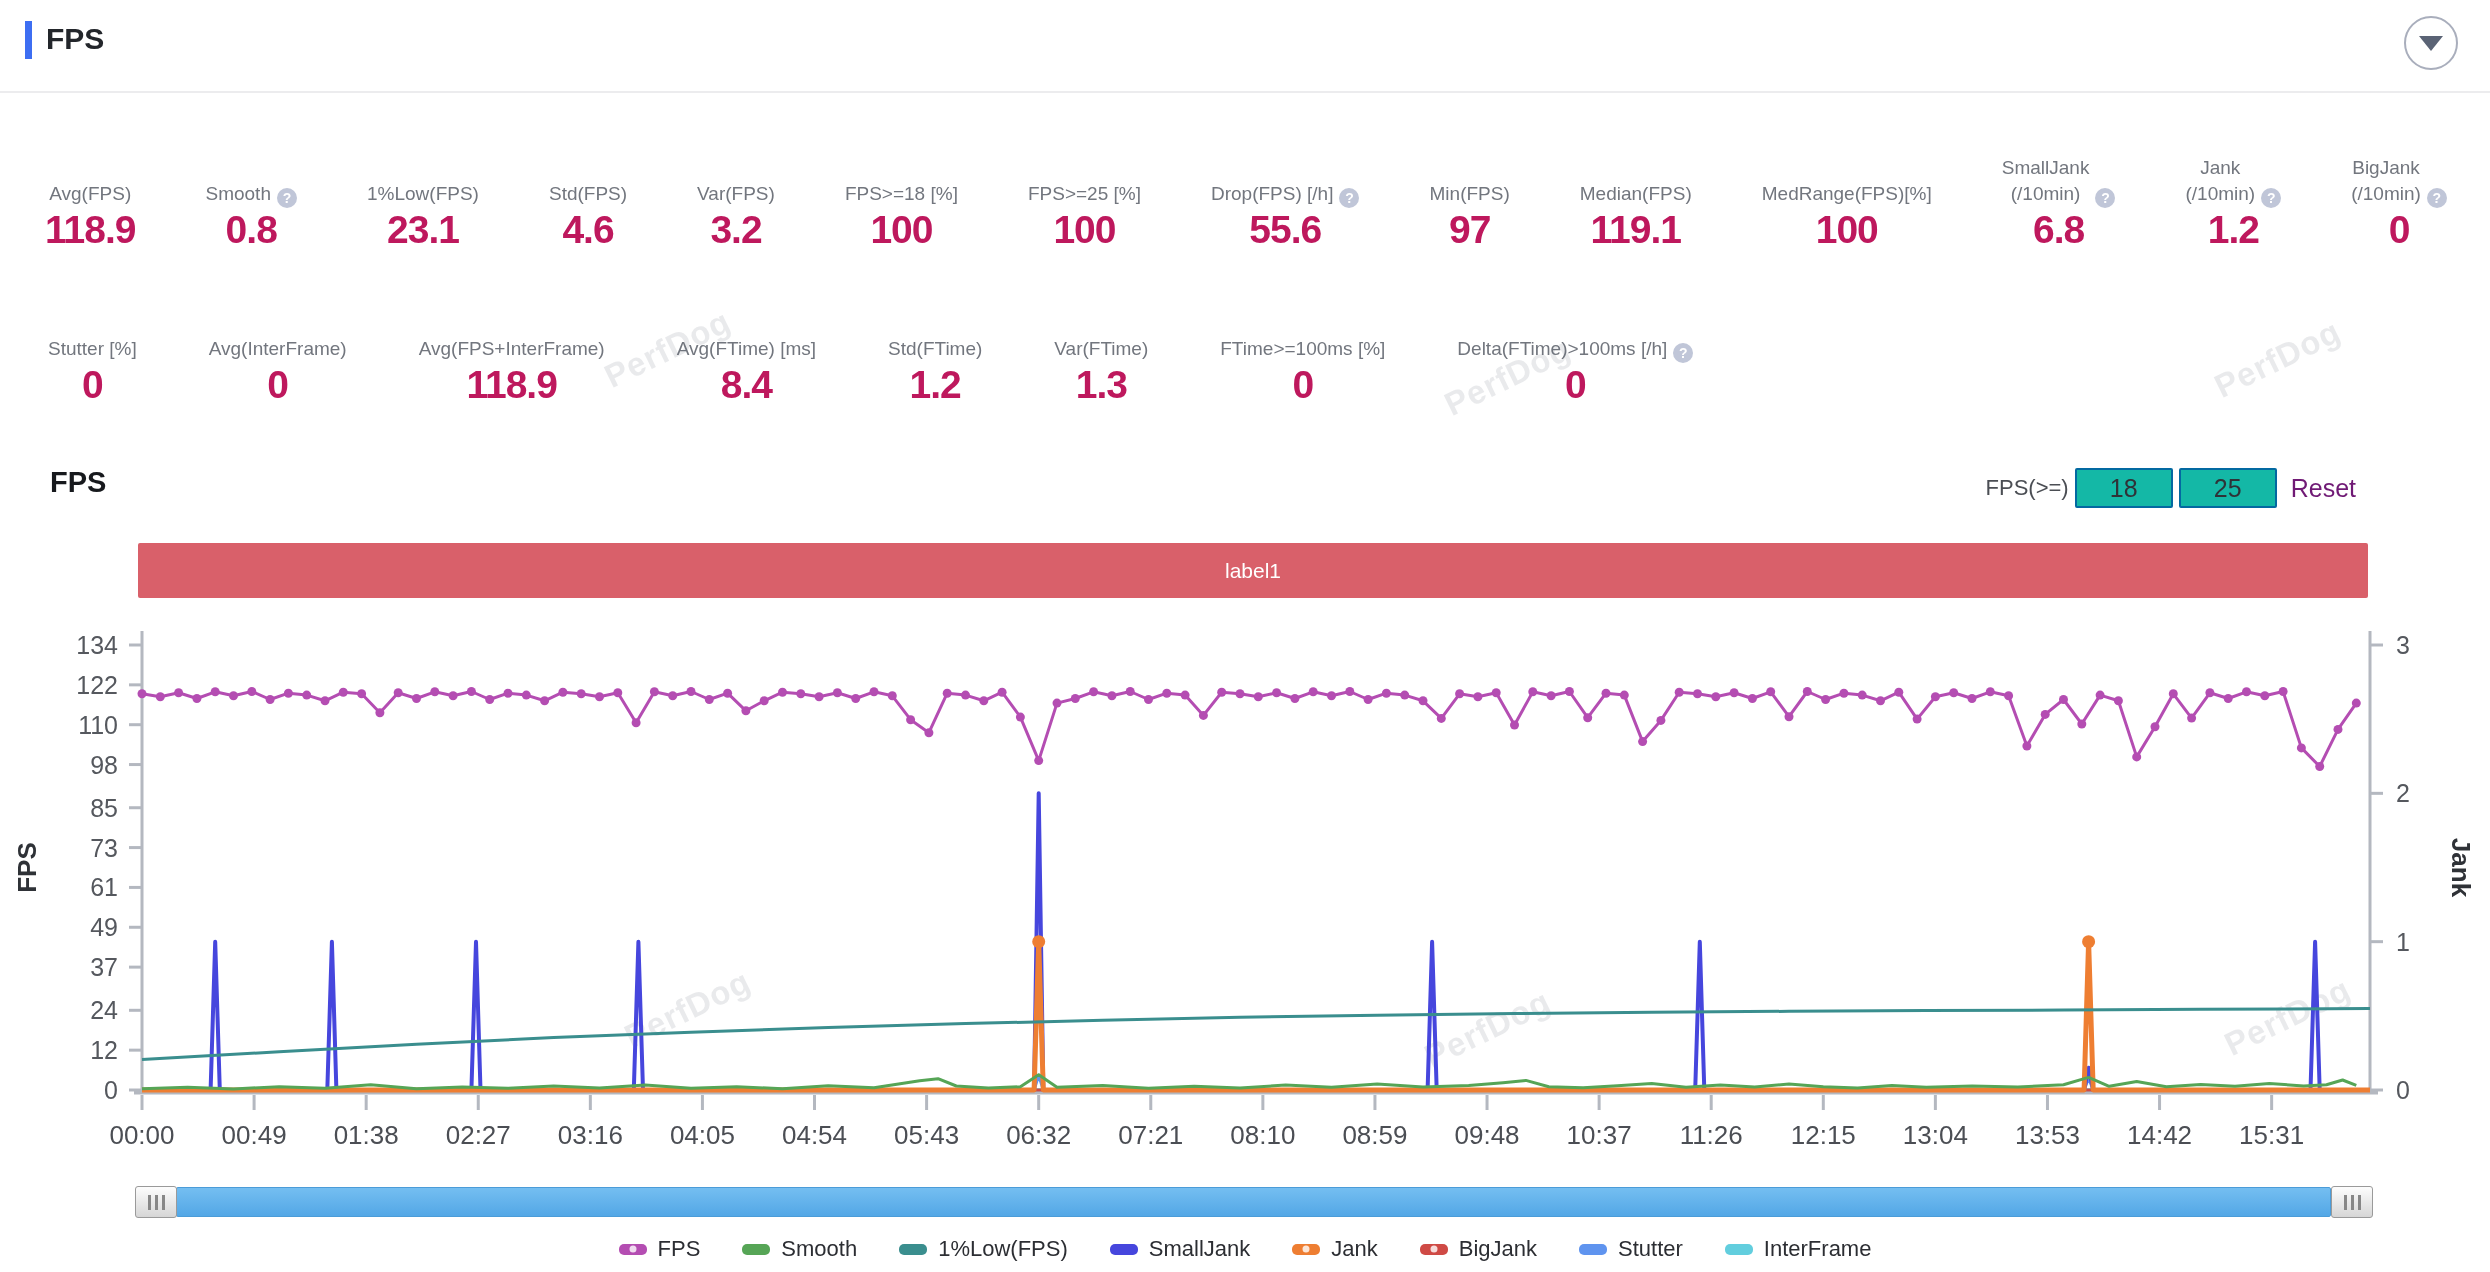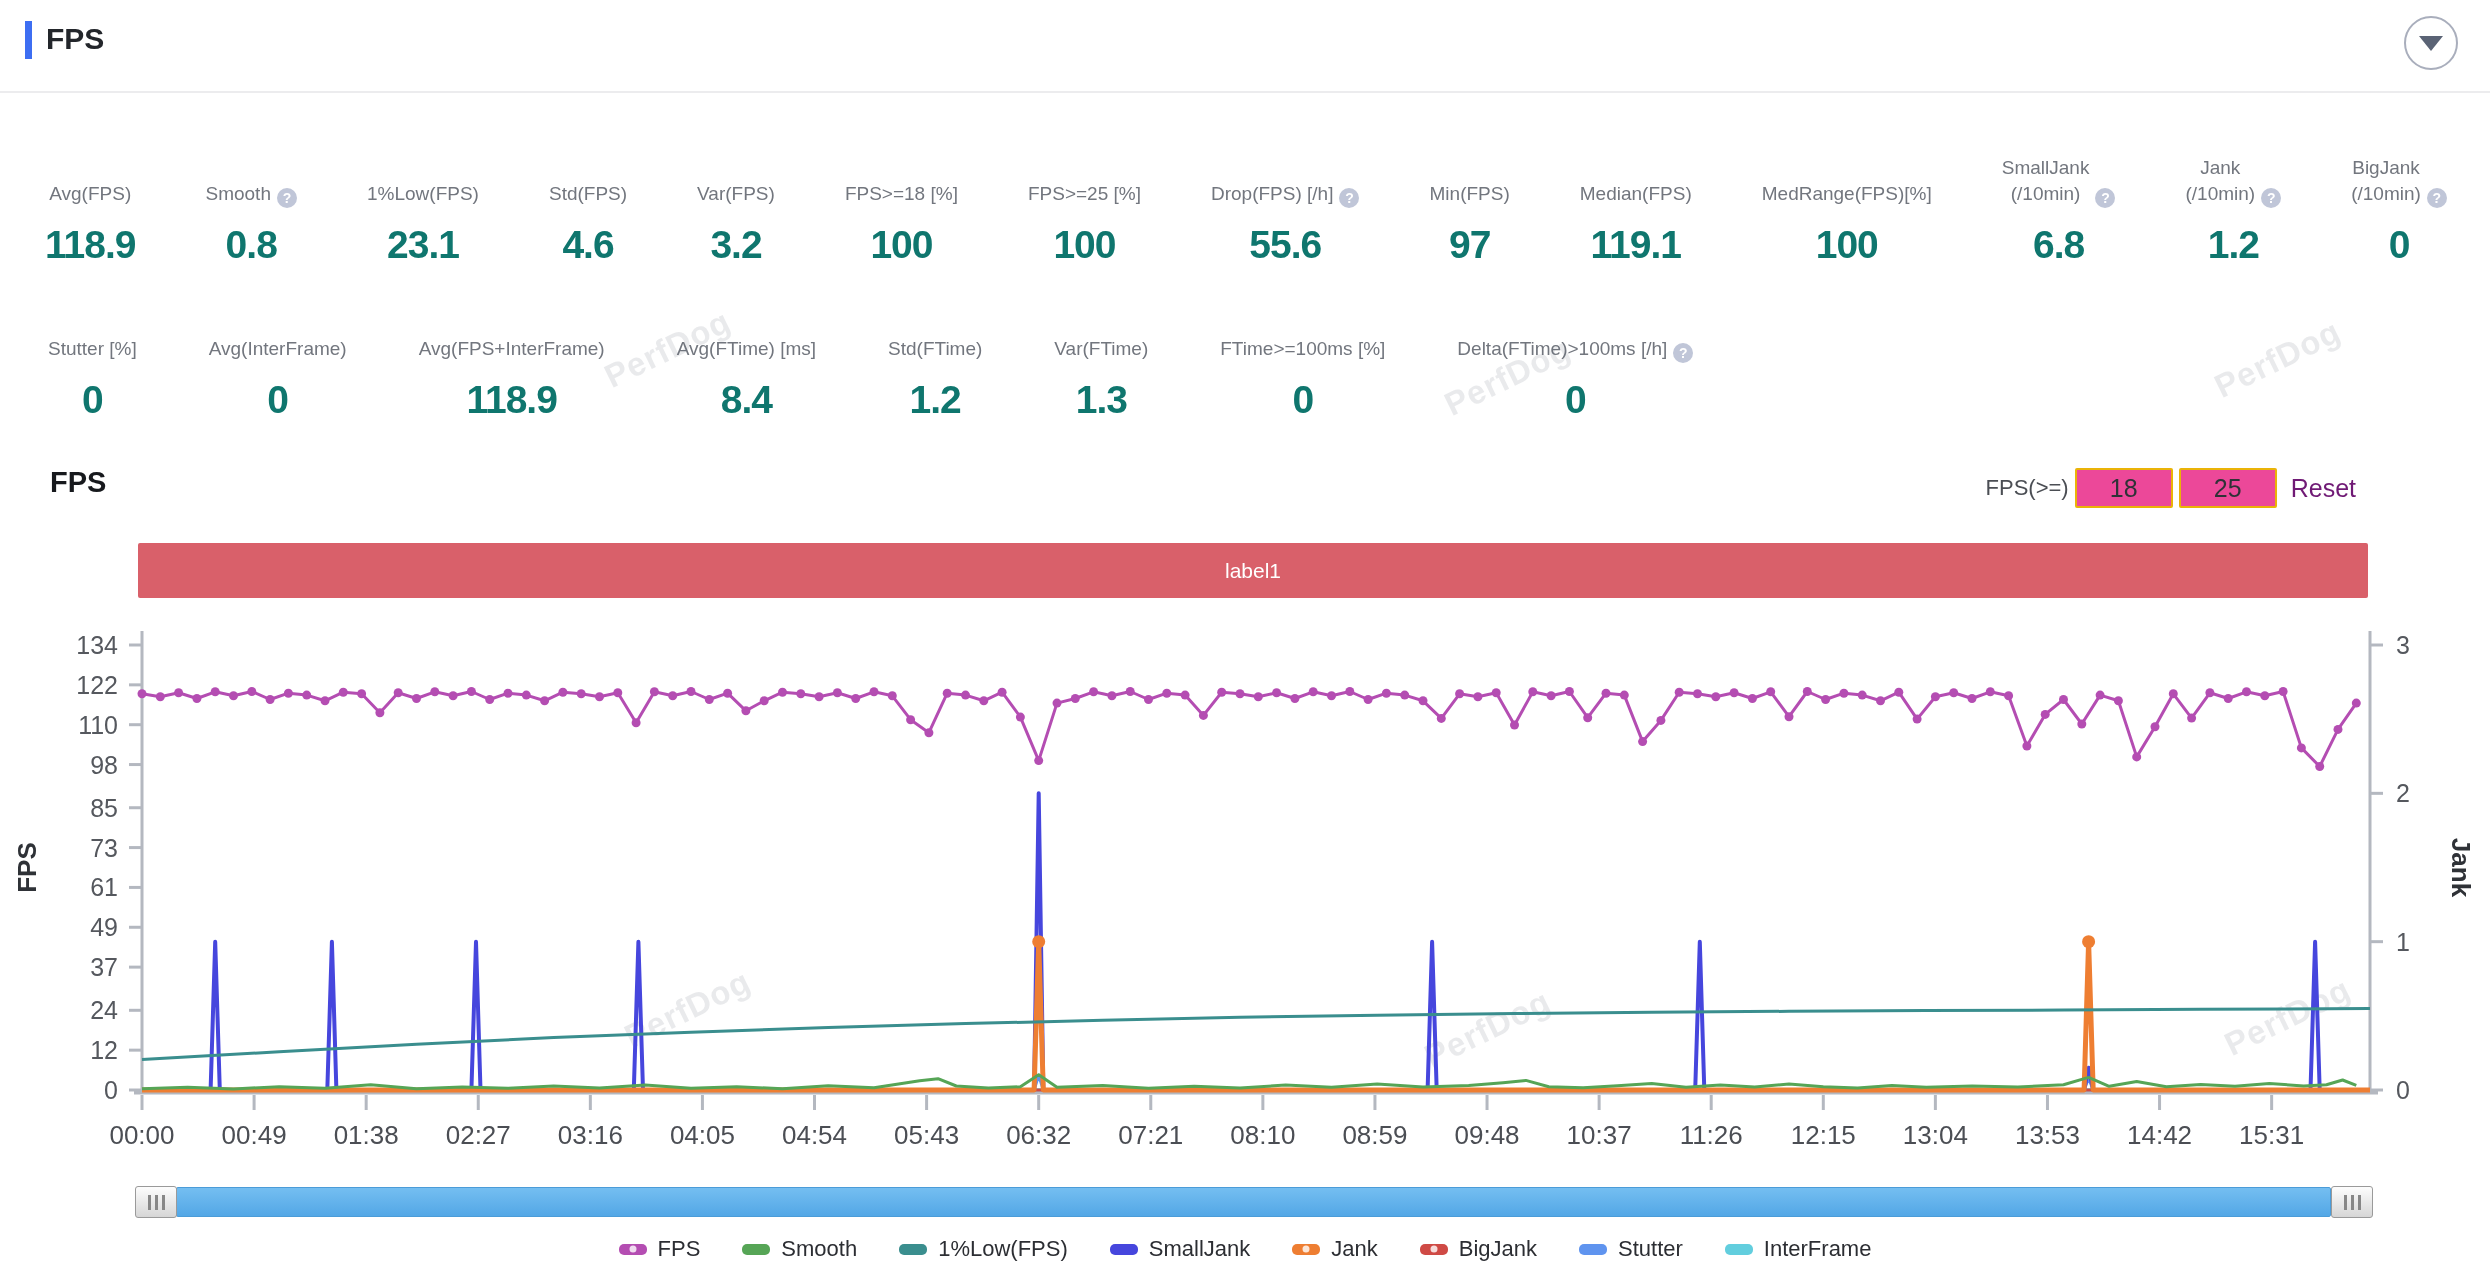--- a/index.html
+++ b/index.html
@@ -14,30 +14,30 @@
   .collapse-tri{width:0;height:0;border-left:12px solid transparent;border-right:12px solid transparent;border-top:15px solid #5a6375;}
   .divider{position:absolute;left:0;top:91px;width:2490px;height:2px;background:#ececee;}
 
   
   .stats-row{position:absolute;display:flex;}
   #stats-row1{left:45px;top:148px;width:2402px;justify-content:space-between;}
   #stats-row2{left:48px;top:303px;gap:72px;}
   .stat{text-align:center;}
   .stat-label{min-height:60px;display:flex;align-items:flex-end;justify-content:center;
               font-size:19px;color:#72767e;white-space:pre-line;line-height:1.4;}
-  .stat-value{margin-top:15px;font-size:39px;font-weight:bold;color:#0f766e;letter-spacing:-1px;}
+  .stat-value{font-size:39px;font-weight:bold;color:#be185d;letter-spacing:-1px;}
   .help-icon{display:inline-block;width:20px;height:20px;border-radius:50%;background:#c0c6d8;color:#fff;
              font-size:14px;font-weight:bold;line-height:20px;text-align:center;margin-left:6px;flex:none;}
 
   
   .section-title{position:absolute;left:50px;top:466px;font-size:29px;font-weight:bold;color:#17191d;}
   .controls{position:absolute;right:134px;top:468px;display:flex;align-items:center;gap:6px;}
   .fps-ge-label{font-size:22px;color:#4b4e54;}
-  .fps-input{width:98px;height:40px;border:2px solid #eab308;border-radius:2px;font-size:25px;text-align:center;
-             color:#2f3237;font-family:"Liberation Sans",sans-serif;box-sizing:border-box;background:#ec4899;}
+  .fps-input{width:98px;height:40px;border:2px solid #0369a1;border-radius:2px;font-size:25px;text-align:center;
+             color:#2f3237;font-family:"Liberation Sans",sans-serif;box-sizing:border-box;background:#14b8a6;}
   .reset-link{font-size:25px;color:#701a75;cursor:pointer;margin-left:8px;}
 
   .banner{position:absolute;left:138px;top:543px;width:2230px;height:55px;background:#d9606a;color:#fff;
           font-size:21px;display:flex;align-items:center;justify-content:center;border-radius:2px;}
 
   #chart-svg{position:absolute;left:0;top:620px;}
   .tick{font-size:25px;fill:#55585e;font-family:"Liberation Sans",sans-serif;}
   .xtick{font-size:26px;fill:#4b4e54;font-family:"Liberation Sans",sans-serif;}
   .axlab{font-size:26px;font-weight:bold;fill:#2f3237;font-family:"Liberation Sans",sans-serif;}
 

